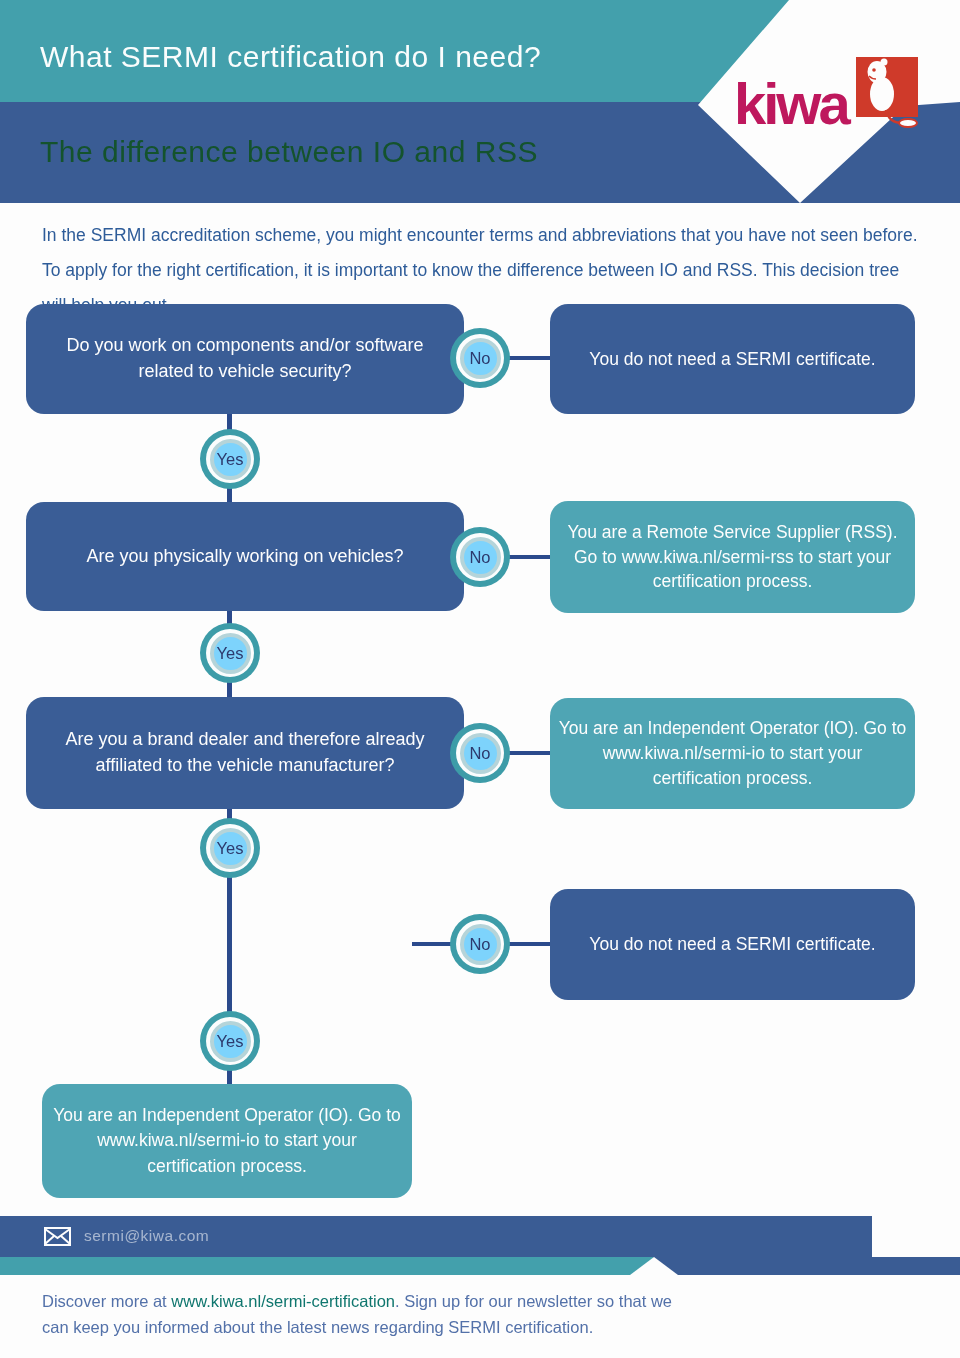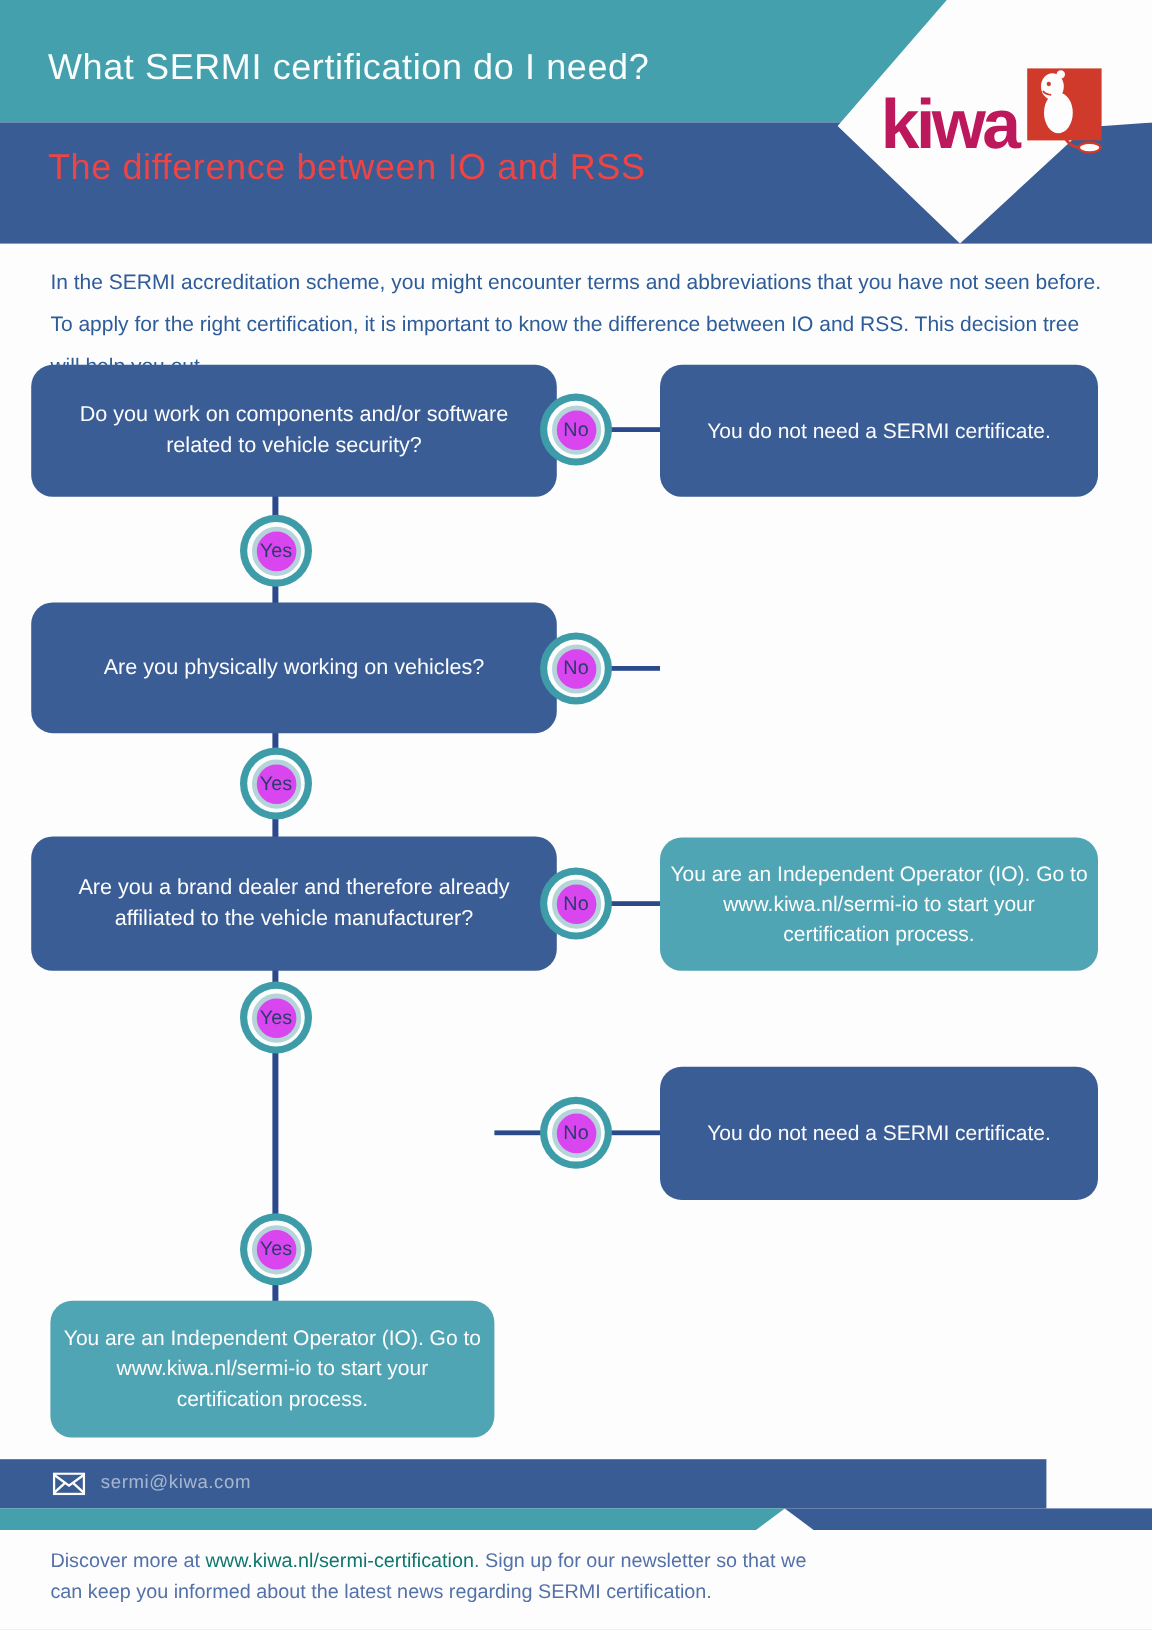--- a/index.html
+++ b/index.html
@@ -11,21 +11,21 @@
   }
   
   .band-teal { position:absolute; left:0; top:0; width:960px; height:102px; background:#43A0AC; }
   .band-blue { position:absolute; left:0; top:102px; width:960px; height:101px; background:#3A5C94; }
   .header-cut { position:absolute; left:0; top:0; }
   .page-title {
     position:absolute; left:40px; top:40px; color:#fafdfd;
     font-size:30px; font-weight:400; letter-spacing:0.5px;
   }
   .page-subtitle {
-    position:absolute; left:40px; top:123px; color:#ef4444;
+    position:absolute; left:40px; top:135px; color:#14532d;
     font-size:30px; font-weight:400; letter-spacing:0.5px;
   }
   .logo-word {
     position:absolute; left:734px; top:70px; color:#be185d;
     font-size:58px; font-weight:bold; letter-spacing:-3px;
   }
   .beaver-svg { position:absolute; left:850px; top:52px; }
   
   .intro {
     position:absolute; left:42px; top:218px; width:880px;
@@ -51,21 +51,21 @@
   .circle {
     position:absolute; width:60px; height:60px; border-radius:50%;
     background:#3D9CA8; display:flex; align-items:center; justify-content:center;
   }
   .circle-mid {
     width:48px; height:48px; border-radius:50%; background:#fbfdfd;
     display:flex; align-items:center; justify-content:center;
   }
   .circle-in {
     width:41px; height:41px; border-radius:50%; border:4px solid #B5D4D9;
-    background:#d946ef; display:flex; align-items:center; justify-content:center;
+    background:#7dd3fc; display:flex; align-items:center; justify-content:center;
     color:#2D3A6D; font-size:16.5px;
   }
   .no-circle  { left:450px; }
   .yes-circle { left:200px; }
   
   .footer-bar { position:absolute; left:0; top:1216px; width:872px; height:41px; background:#3A5C94; }
   .envelope { position:absolute; left:44px; top:11px; }
   .email-text {
     position:absolute; left:84px; top:11px; color:rgba(255,255,255,0.55);
     font-size:15.5px; letter-spacing:0.5px;
@@ -134,20 +134,23 @@
   </div>
 
   <div class="hline" style="top:555px;"></div>
   <div class="qbox" style="top:502px; height:109px; padding:0 12px;justify-content:center;">
     <span>Are you physically working on vehicles?</span>
   </div>
   <div class="circle no-circle" style="top:527px;">
     <div class="circle-mid">
       <div class="circle-in">No</div>
     </div>
+  </div>
+  <div class="abox teal" style="top:501px; height:112px; padding:0 8px;">
+    <span>You are a Remote Service Supplier (RSS). Go to www.kiwa.nl/sermi-rss to start your certification process.</span>
   </div>
   <div class="circle yes-circle" style="top:623px;">
     <div class="circle-mid">
       <div class="circle-in">Yes</div>
     </div>
   </div>
 
   <div class="hline" style="top:751px;"></div>
   <div class="qbox" style="top:697px; height:112px; padding:0 35px;">
     <span>Are you a brand dealer and therefore already affiliated to the vehicle manufacturer?</span>

